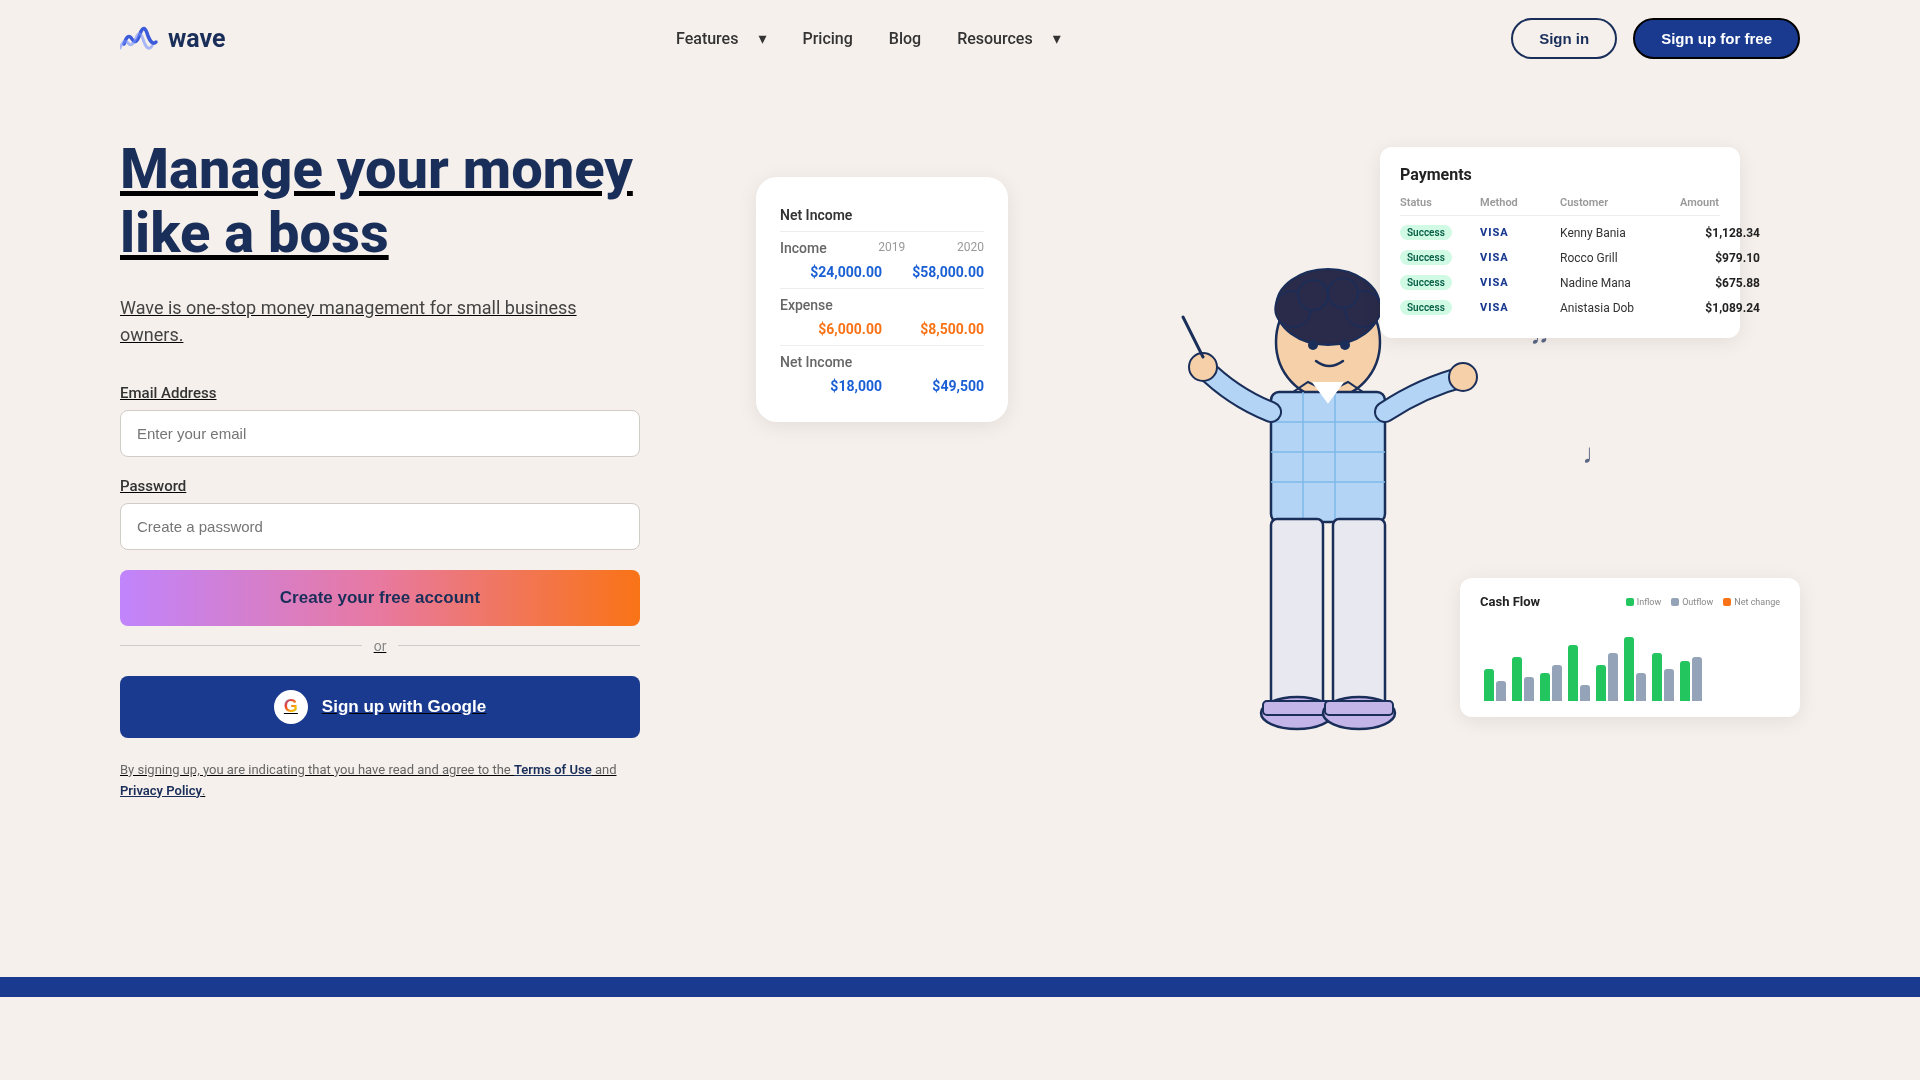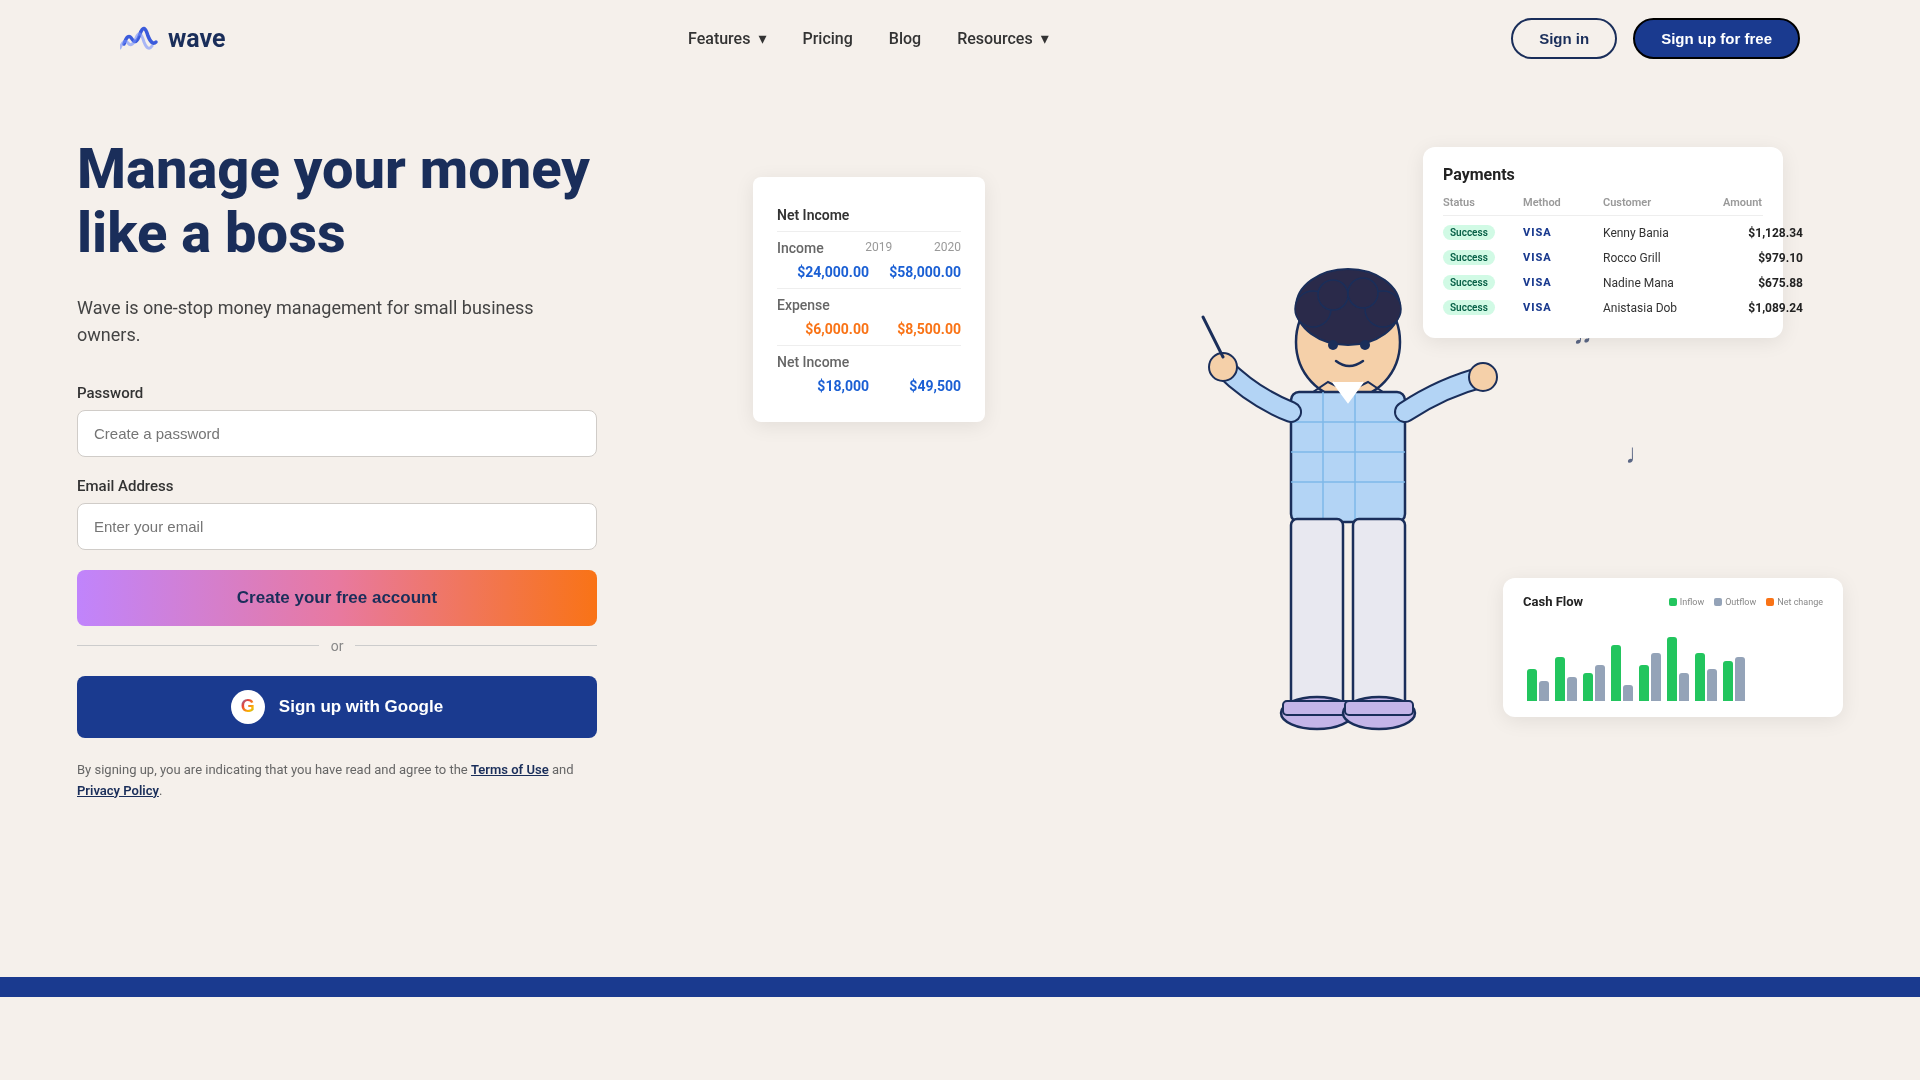--- a/index.html
+++ b/index.html
@@ -37,21 +37,21 @@
       align-items: center;
       gap: 36px;
     }
     .nav-link {
       color: #333;
       font-size: 16px;
       font-weight: 500;
       cursor: pointer;
       display: flex;
       align-items: center;
-      gap: 8px;
+      gap: 20px;
     }
     .nav-buttons {
       display: flex;
       align-items: center;
       gap: 16px;
     }
     .btn-signin {
       padding: 10px 26px;
       border: 2px solid #1a2e5a;
       border-radius: 24px;
@@ -68,24 +68,25 @@
       background: #1a3a8f;
       color: #fff;
       font-size: 15px;
       font-weight: 600;
       cursor: pointer;
     }
 
     
     .main-content {
       display: flex;
-      padding: 60px 77px 40px;
-      gap: 116px;
+      padding: 60px 120px 40px;
+      gap: 76px;
       align-items: flex-start;
       min-height: 900px;
+      text-decoration: underline;
     }
 
     
     .left-panel {
       flex: 0 0 520px;
       max-width: 520px;
     }
     .hero-title {
       font-size: 56px;
       font-weight: 800;
@@ -205,23 +206,23 @@
       width: 100%;
       height: 700px;
     }
 
     
     .card-income {
       position: absolute;
       top: 40px;
       left: 40px;
       background: #fff;
-      border-radius: 8px;
+      border-radius: 21px;
       padding: 20px 24px;
-      width: 232px;
+      width: 252px;
       box-shadow: 0 4px 20px rgba(0,0,0,0.08);
       z-index: 10;
     }
     .card-row-header {
       display: flex;
       justify-content: space-between;
       margin-bottom: 8px;
     }
     .card-section-label {
       font-size: 14px;
@@ -434,27 +435,27 @@
   </div>
 </nav>
 
 <div class="main-content">
 
   <div class="left-panel">
     <h1 class="hero-title">Manage your money like a boss</h1>
     <p class="hero-subtitle">Wave is one-stop money management for small business owners.</p>
 
     <div class="form-group">
+      <label class="form-label">Email Address</label>
+      <input class="form-input" type="email" placeholder="Enter your email" style="">
+    </div>
+
+    <div class="form-group">
       <label class="form-label">Password</label>
       <input class="form-input" type="password" placeholder="Create a password" style="">
-    </div>
-
-    <div class="form-group">
-      <label class="form-label">Email Address</label>
-      <input class="form-input" type="email" placeholder="Enter your email" style="">
     </div>
 
     <button class="btn-create">Create your free account</button>
 
     <div class="or-divider">
       <div class="or-line"></div>
       <span class="or-text">or</span>
       <div class="or-line"></div>
     </div>
 

